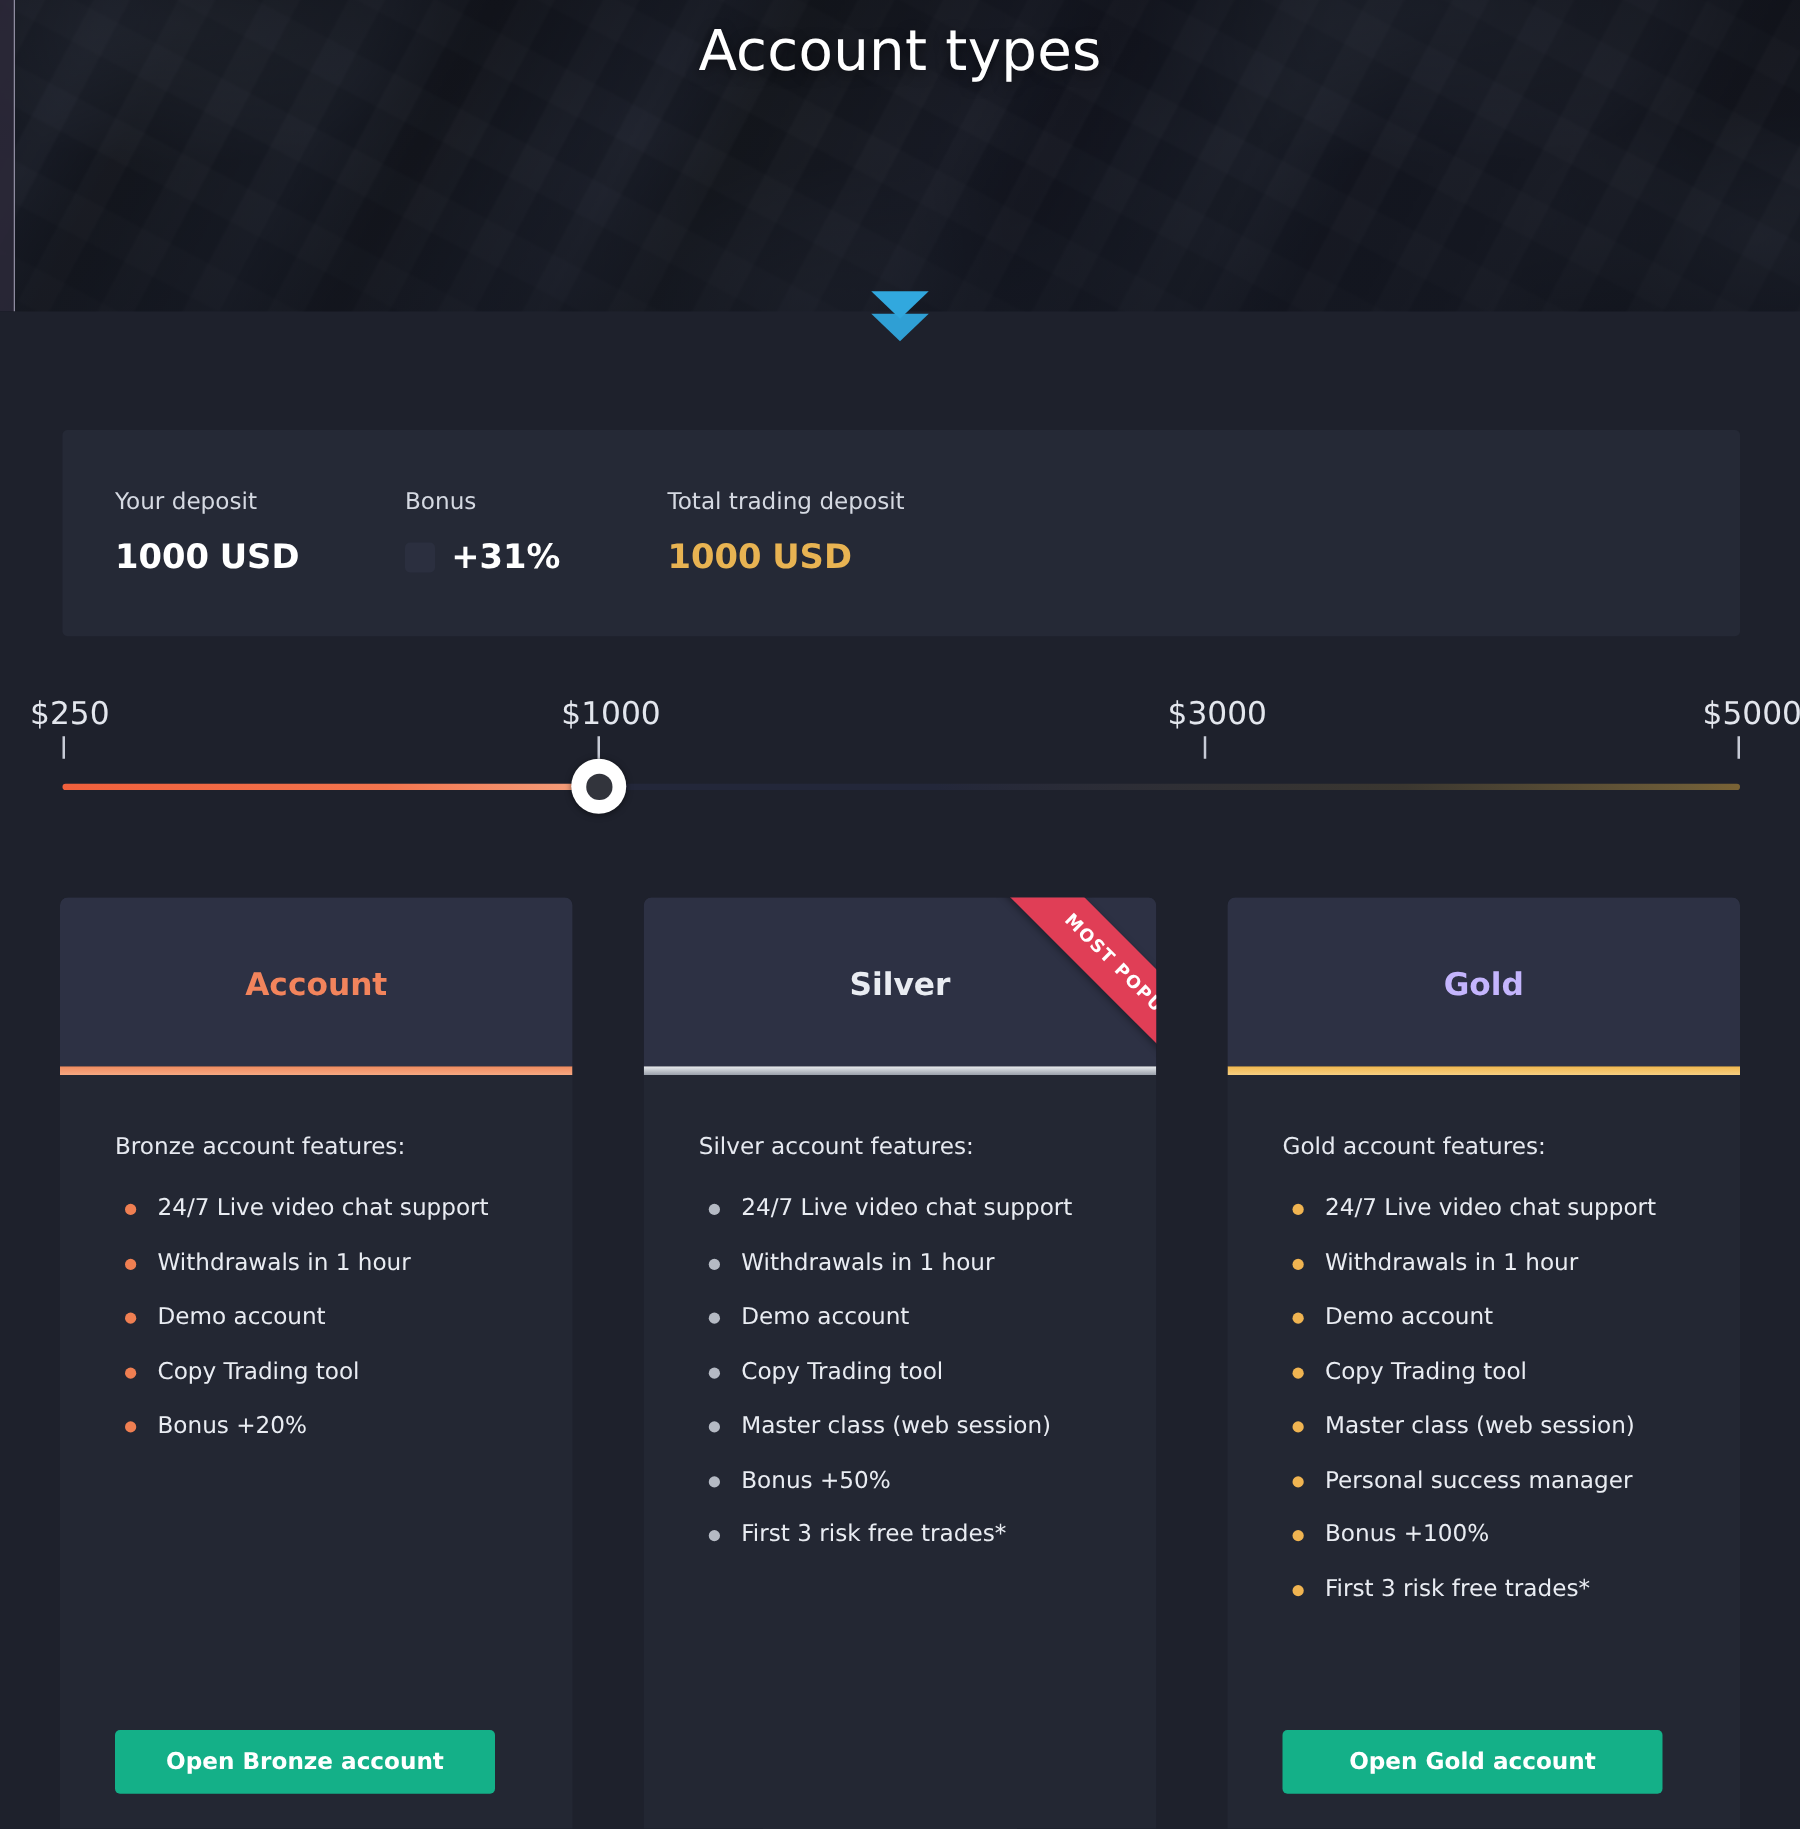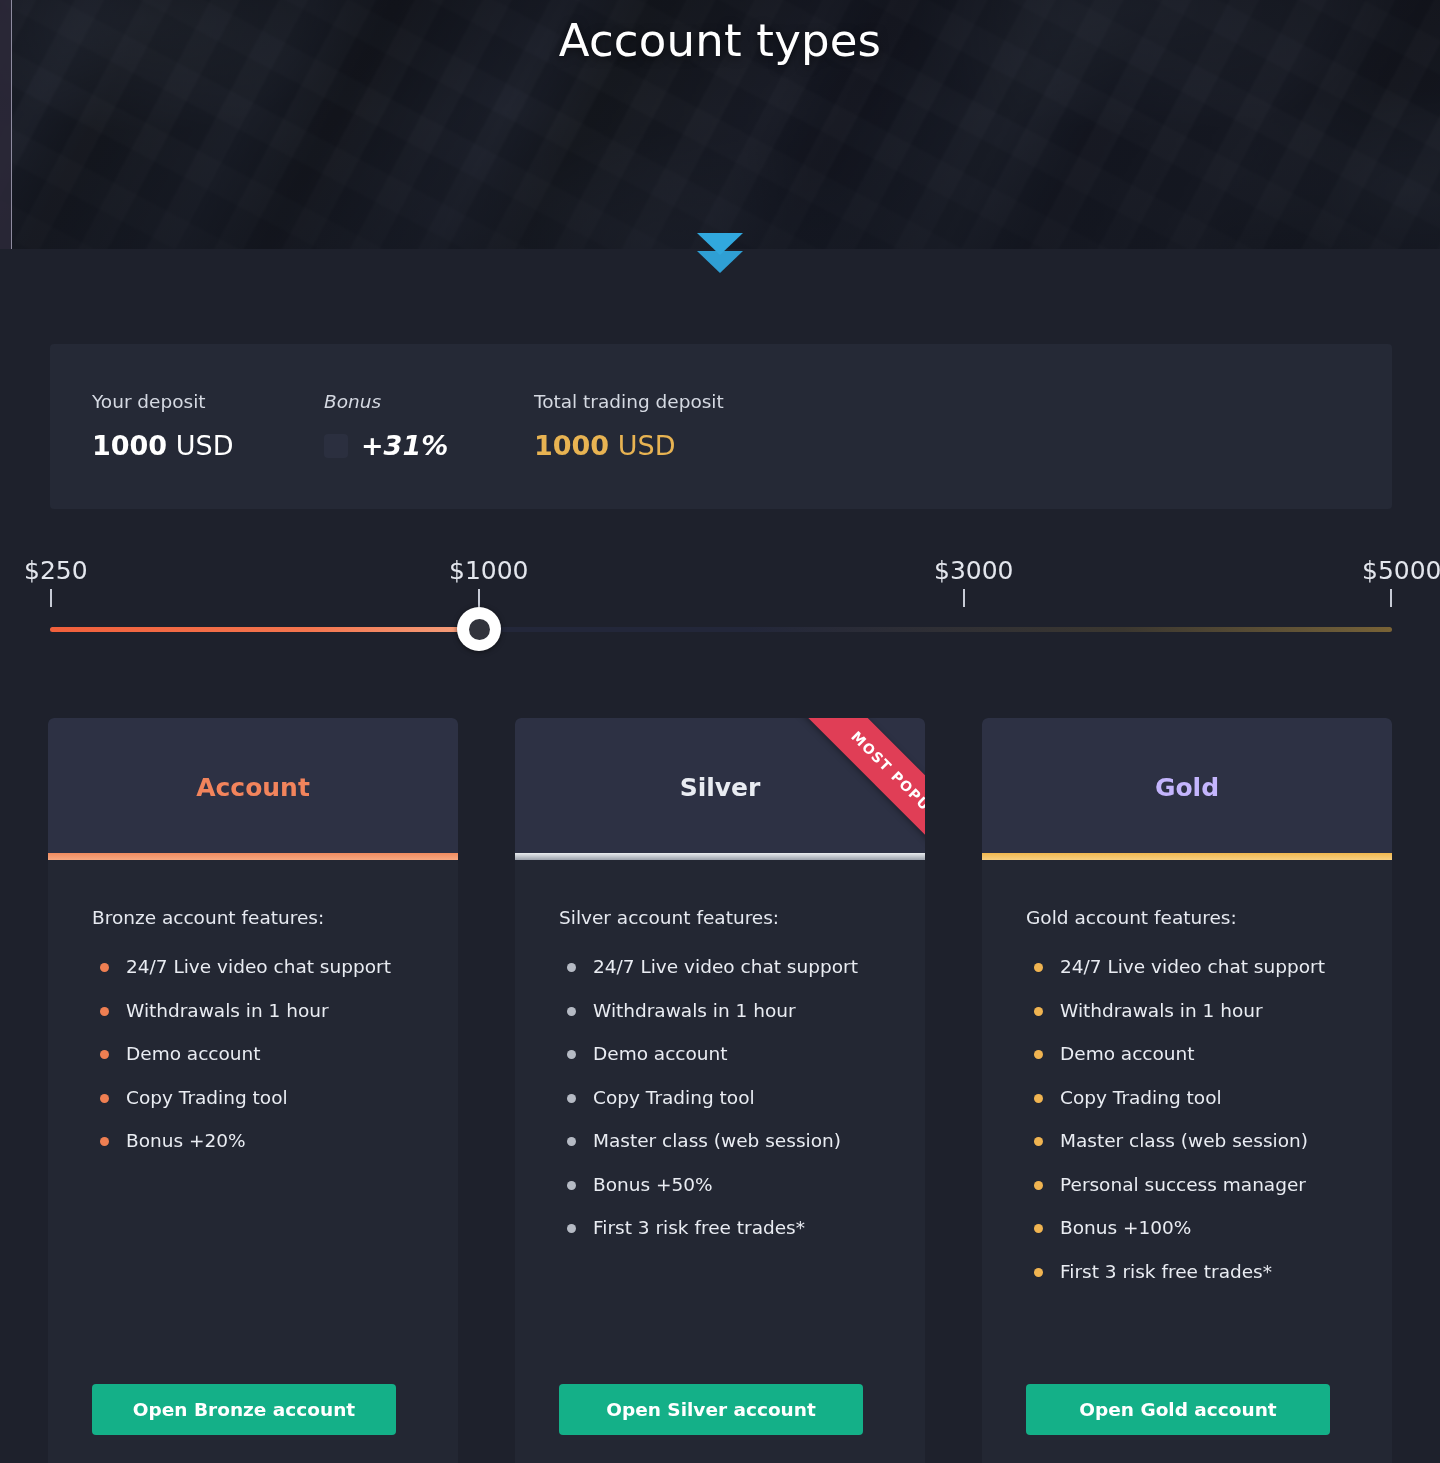--- a/index.html
+++ b/index.html
@@ -92,23 +92,23 @@
     background:#252936; border-radius:4px;
   }
   .dep-col{ position:absolute; top:0; }
   .dep-label{
     font-size:18.5px; color:#d5d9e2; font-weight:400; white-space:nowrap;
   }
   .dep-value{
     margin-top:18px; font-size:27px; color:#ffffff; white-space:nowrap;
   }
   .dep-value b{ font-weight:700; }
-  .dep-value .unit{ font-weight:400;margin-top:24px; }
+  .dep-value .unit{ font-weight:700;margin-top:24px; }
   .c1{ left:42px; top:47px; }
-  .c2{ left:274px; top:47px;font-style:italic; }
+  .c2{ left:274px; top:47px; }
   .c3{ left:484px; top:47px; }
   .gold-val{ color:#e8b352; }
   .gold-val b{ color:#e8b352; }
   .bonus-row{ display:flex; align-items:center; gap:13px; margin-top:18px; }
   .bonus-box{
     width:24px; height:24px; border-radius:4px; background:#2b2f3f;
     display:inline-block; flex:0 0 auto;
   }
   .bonus-pct{ font-size:27px; font-weight:700; color:#ffffff; }
 
@@ -302,21 +302,20 @@
     <div class="feat-title">Silver account features:</div>
     <ul class="feats b-silver">
       <li>24/7 Live video chat support</li>
       <li>Withdrawals in 1 hour</li>
       <li>Demo account</li>
       <li>Copy Trading tool</li>
       <li>Master class (web session)</li>
       <li>Bonus +50%</li>
       <li>First 3 risk free trades*</li>
     </ul>
-    <button class="cta">Open Silver account</button>
   </div>
 
   <div class="card">
     <div class="card-head">
       <div class="card-title t-gold">Gold</div>
     </div>
     <div class="card-rule r-gold"></div>
     <div class="feat-title">Gold account features:</div>
     <ul class="feats b-gold">
       <li>24/7 Live video chat support</li>

